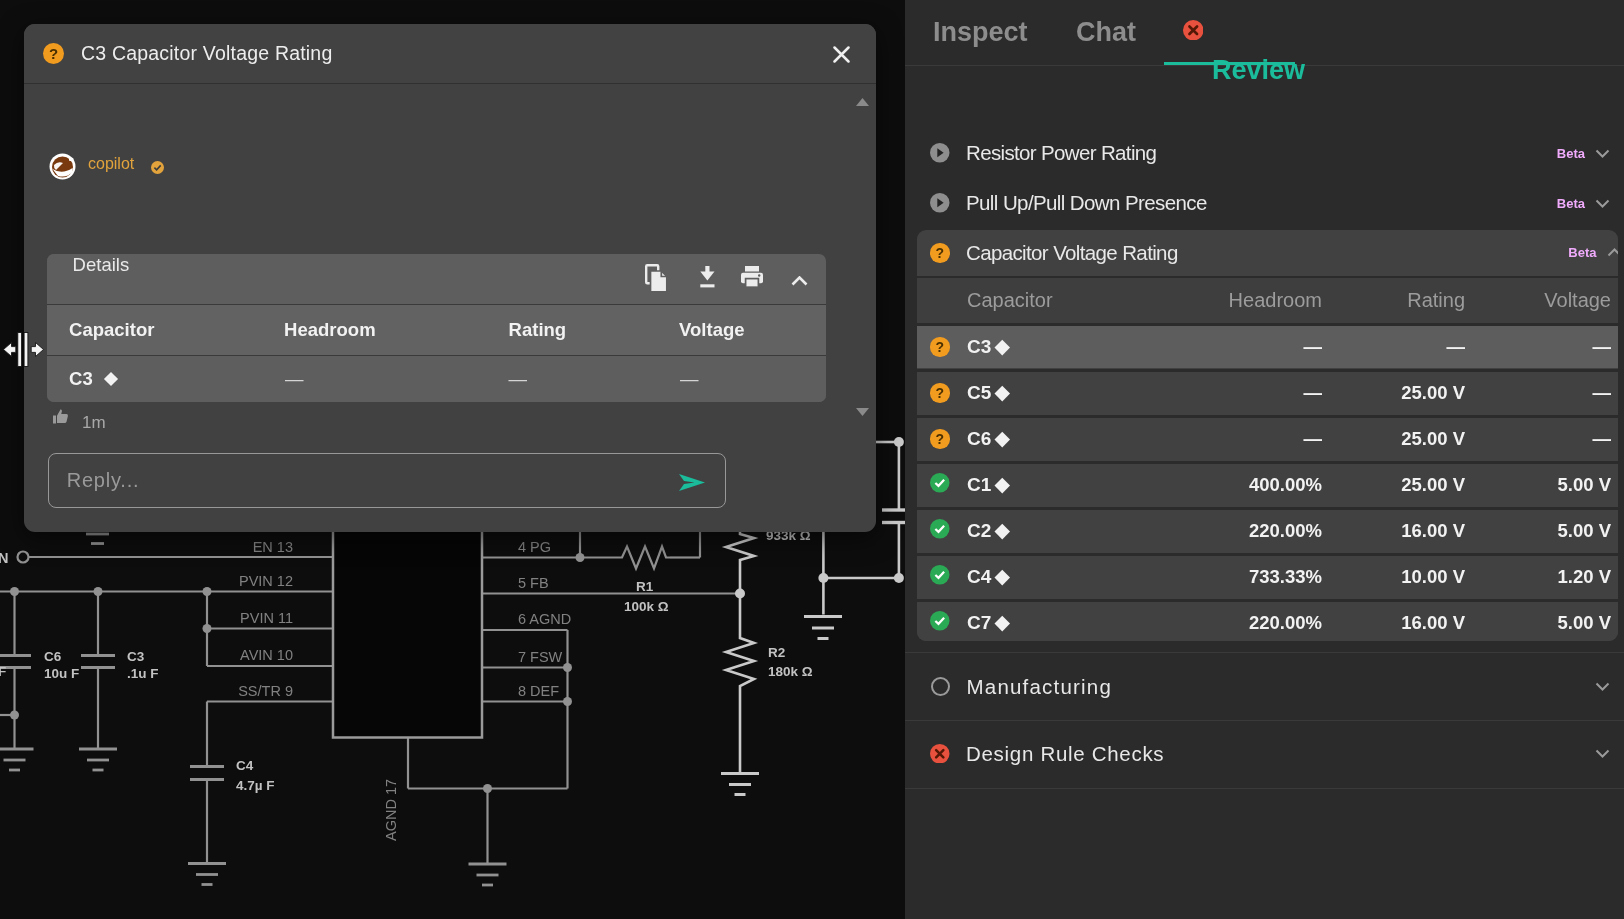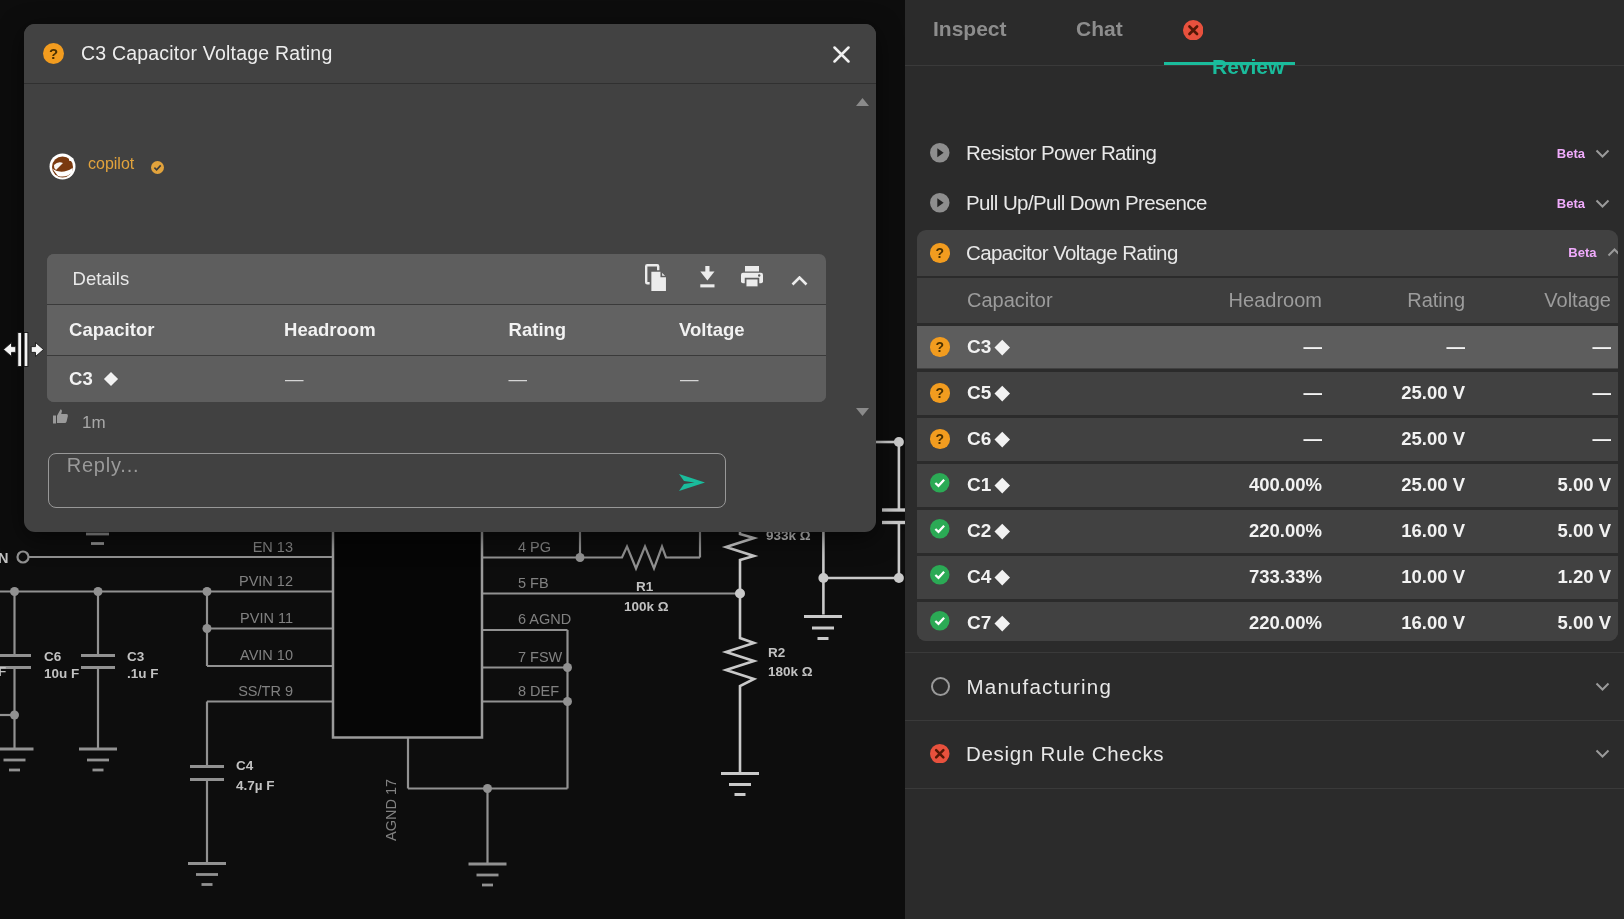--- a/index.html
+++ b/index.html
@@ -5,21 +5,21 @@
 * { margin:0; padding:0; box-sizing:border-box; }
 html,body { width:1624px; height:919px; overflow:hidden; background:#0d0d0d;
   font-family:"Liberation Sans", sans-serif; }
 #schem { position:absolute; left:0; top:0; }
 #panel { position:absolute; left:905px; top:0; width:719px; height:919px; background:#2b2b2b; }
 #dlg { position:absolute; left:24px; top:24px; width:852px; height:508px; background:#414141;
   border-radius:11px; box-shadow:0 6px 24px rgba(0,0,0,.55); }
 .abs { position:absolute; }
 
 #tabs { position:absolute; left:0; top:0; width:719px; height:66px; border-bottom:1px solid #3a3a3a; }
-.tab { position:absolute; top:17px; font-size:21px; font-weight:bold; color:#8d8d8d; letter-spacing:0px; }
+.tab { position:absolute; top:17px; font-size:27px; font-weight:bold; color:#8d8d8d; letter-spacing:0px; }
 .tab.active { color:#1abc9c;margin-top:38px; }
 #tabline { position:absolute; left:259px; top:62px; width:131px; height:3px; background:#1abc9c; }
 .prow { position:absolute; left:0; width:719px; display:flex; align-items:center; }
 .prow .circ { width:19px; height:19px; border:2.5px solid #9a9a9a; border-radius:50%; margin-left:26px; flex:none; }
 .prow .play, .prow .redx2, .prow .gic { margin-left:25px; width:19.5px; height:19.5px; display:inline-flex; }
 .rlab { margin-left:16.5px; font-size:20.5px; color:#e8e8e8; font-weight:400; letter-spacing:.1px; }
 .beta { position:absolute; right:39px; font-size:13px; color:#f0abfc;font-weight:bold; }
 .chev { position:absolute; right:14px; top:50%; margin-top:-4.5px; }
 #cvr { position:absolute; left:11.5px; top:230px; width:701px; height:411px; background:#414141; border-radius:9px; overflow:hidden; }
 #cvr .qic, #cvr .gic { margin-left:13.5px; flex:none; }
@@ -33,24 +33,24 @@
 .v1,.v2,.v3 { position:absolute; font-size:18.5px; font-weight:bold; color:#f2f2f2; }
 .v1 { right:295.5px; } .v2 { right:152.5px; } .v3 { right:6.5px; }
 .sep { position:absolute; left:0; width:719px; height:1px; background:#3a3a3a; }
 
 #dlg-h { position:absolute; left:0; top:0; width:852px; height:59.5px; background:#424242;
   border-radius:11px 11px 0 0; border-bottom:1.5px solid #303030; display:flex; align-items:center; }
 #dlg-title { margin-left:17px; font-size:19.5px; color:#ededed; font-weight:400; letter-spacing:.2px; }
 #msg { position:absolute; left:23.2px; top:161.8px; width:810px; font-size:19.5px; line-height:28.9px; color:#ececec; letter-spacing:0.15px; }
 #msg .dia { background:#ececec; transform:rotate(45deg); position:relative; top:0.5px; }
 #details { position:absolute; left:22.6px; top:229.6px; width:779.7px; height:148px; border-radius:7px; overflow:hidden; background:#5e5e5e; }
-#det-bar { position:absolute; left:0; top:0; width:691px; height:50.4px; background:#5e5e5e; display:flex; align-items:center; }
+#det-bar { position:absolute; left:0; top:0; width:691px; height:50.4px; background:#5e5e5e; display:flex; align-items:flex-start; }
 #det-th { position:absolute; left:0; top:50.4px; width:779.7px; height:51px; background:#626262; border-top:1.5px solid #3a3a3a; font-size:18.5px; font-weight:bold; color:#f2f2f2; display:flex; align-items:center; }
 #det-row { position:absolute; left:0; top:101.4px; width:779.7px; height:46.6px; background:#5e5e5e; border-top:1.5px solid #3a3a3a; font-size:18.5px; color:#f2f2f2; display:flex; align-items:center; }
-#reply { position:absolute; left:23.7px; top:429px; width:678px; height:55.3px; border:1.5px solid #989898; border-radius:8px; display:flex; align-items:flex-start; }
+#reply { position:absolute; left:23.7px; top:429px; width:678px; height:55.3px; border:1.5px solid #989898; border-radius:8px; display:flex; align-items:center; }
 </style>
 </head>
 <body>
 <svg id="schem" width="905" height="919" viewBox="0 0 905 919">
 <g stroke="#919191" stroke-width="2.2" fill="none">
   <circle cx="23" cy="557" r="5.5"></circle>
   <line x1="28.5" y1="557" x2="333" y2="557"></line>
   <line x1="0" y1="591.5" x2="333" y2="591.5"></line>
   <line x1="14.5" y1="591.5" x2="14.5" y2="655"></line>
   <line x1="14.5" y1="667.5" x2="14.5" y2="748"></line>

